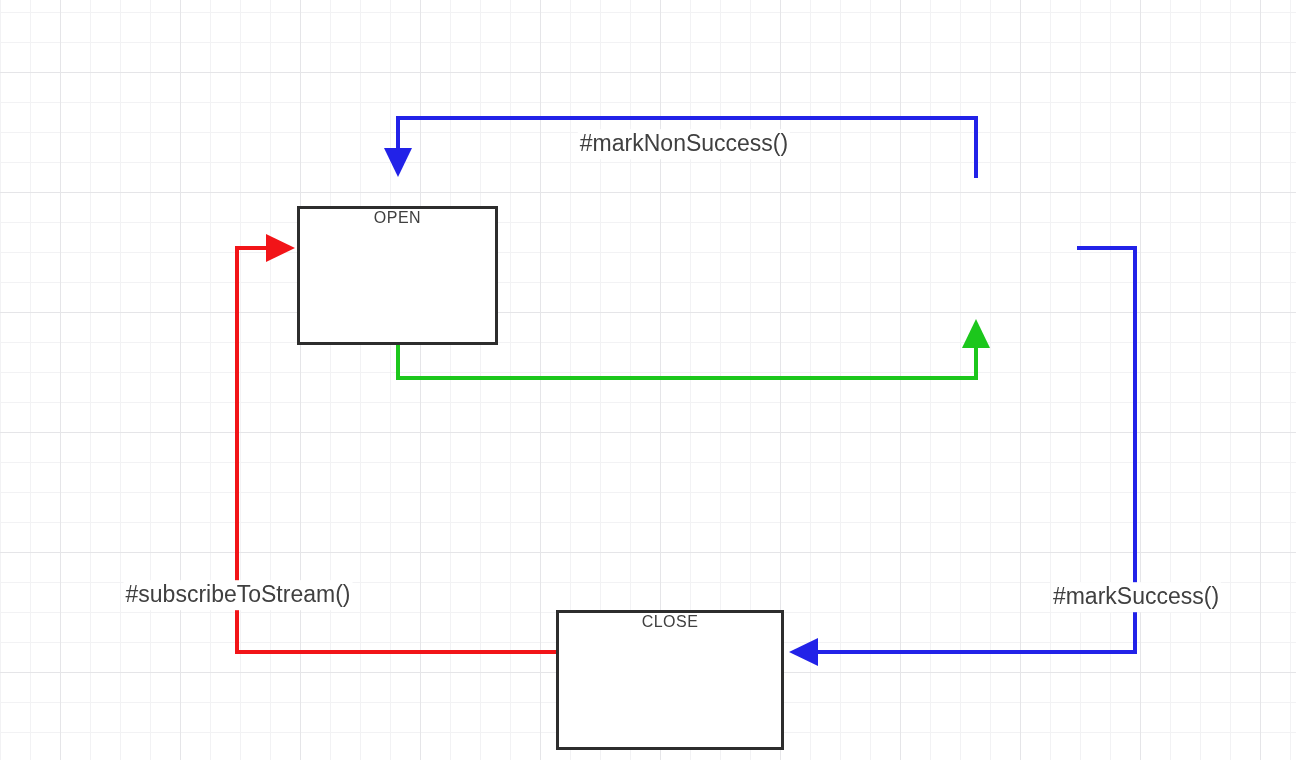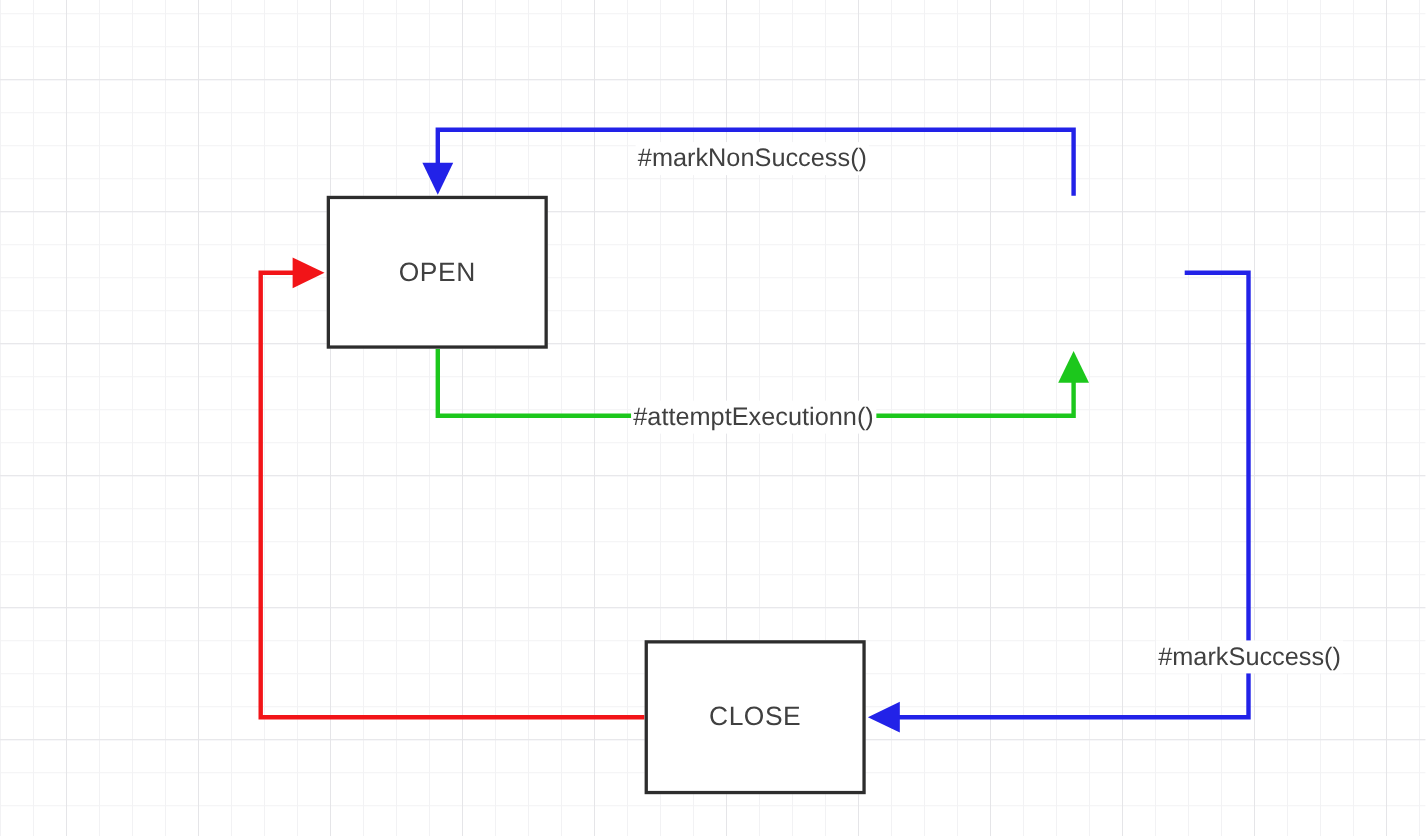--- a/index.html
+++ b/index.html
@@ -42,25 +42,26 @@
   .stroke-red   { stroke: var(--red); }
   .fill-blue  { fill: var(--blue); }
   .fill-green { fill: var(--green); }
   .fill-red   { fill: var(--red); }
 
   .state-box {
     position: absolute;
     background: var(--box-fill);
     border: 3px solid var(--box-border);
     display: flex;
-    align-items: center;
+    align-items: flex-start;
     justify-content: center;
     color: var(--text);
-    font-size: 24px;
+    font-size: 16px;
     letter-spacing: 0.5px;
+    margin-top: 28px;
   }
   .edge-label {
     position: absolute;
     transform: translate(-50%, -50%);
     background: var(--background);
     color: var(--text);
     font-size: 23px;
     line-height: 1.2;
     white-space: nowrap;
     padding: 1px 2px;
@@ -92,24 +93,24 @@
       <path class="stroke-red" d="M 586 652 L 237 652 L 237 248 L 269 248"></path>
       <polygon class="fill-red" points="295,248 266,234 266,262"></polygon>
     </g>
   </svg>
 
   <div class="state-box" style="left:297px; top:178px; width:201px; height:139px;">
     <span>OPEN</span>
   </div>
 
 
-  <div class="state-box" style="left:586px; top:582px; width:201px; height:140px;">
+  <div class="state-box" style="left:556px; top:582px; width:228px; height:140px;">
     <span>CLOSE</span>
   </div>
 
   <div class="edge-label" style="left:684px; top:119px;margin-top:25px;">#markNonSuccess()</div>
 
-  <div class="edge-label" style="left:685px; top:379px;">#attemptExecutionn()</div>
 
   <div class="edge-label" style="left:1136px; top:597px;text-align:center;">#markSuccess()</div>
 
+  <div class="edge-label" style="left:238px; top:595px;">#subscribeToStream()</div>
 
 </div>
 
 </body></html>

